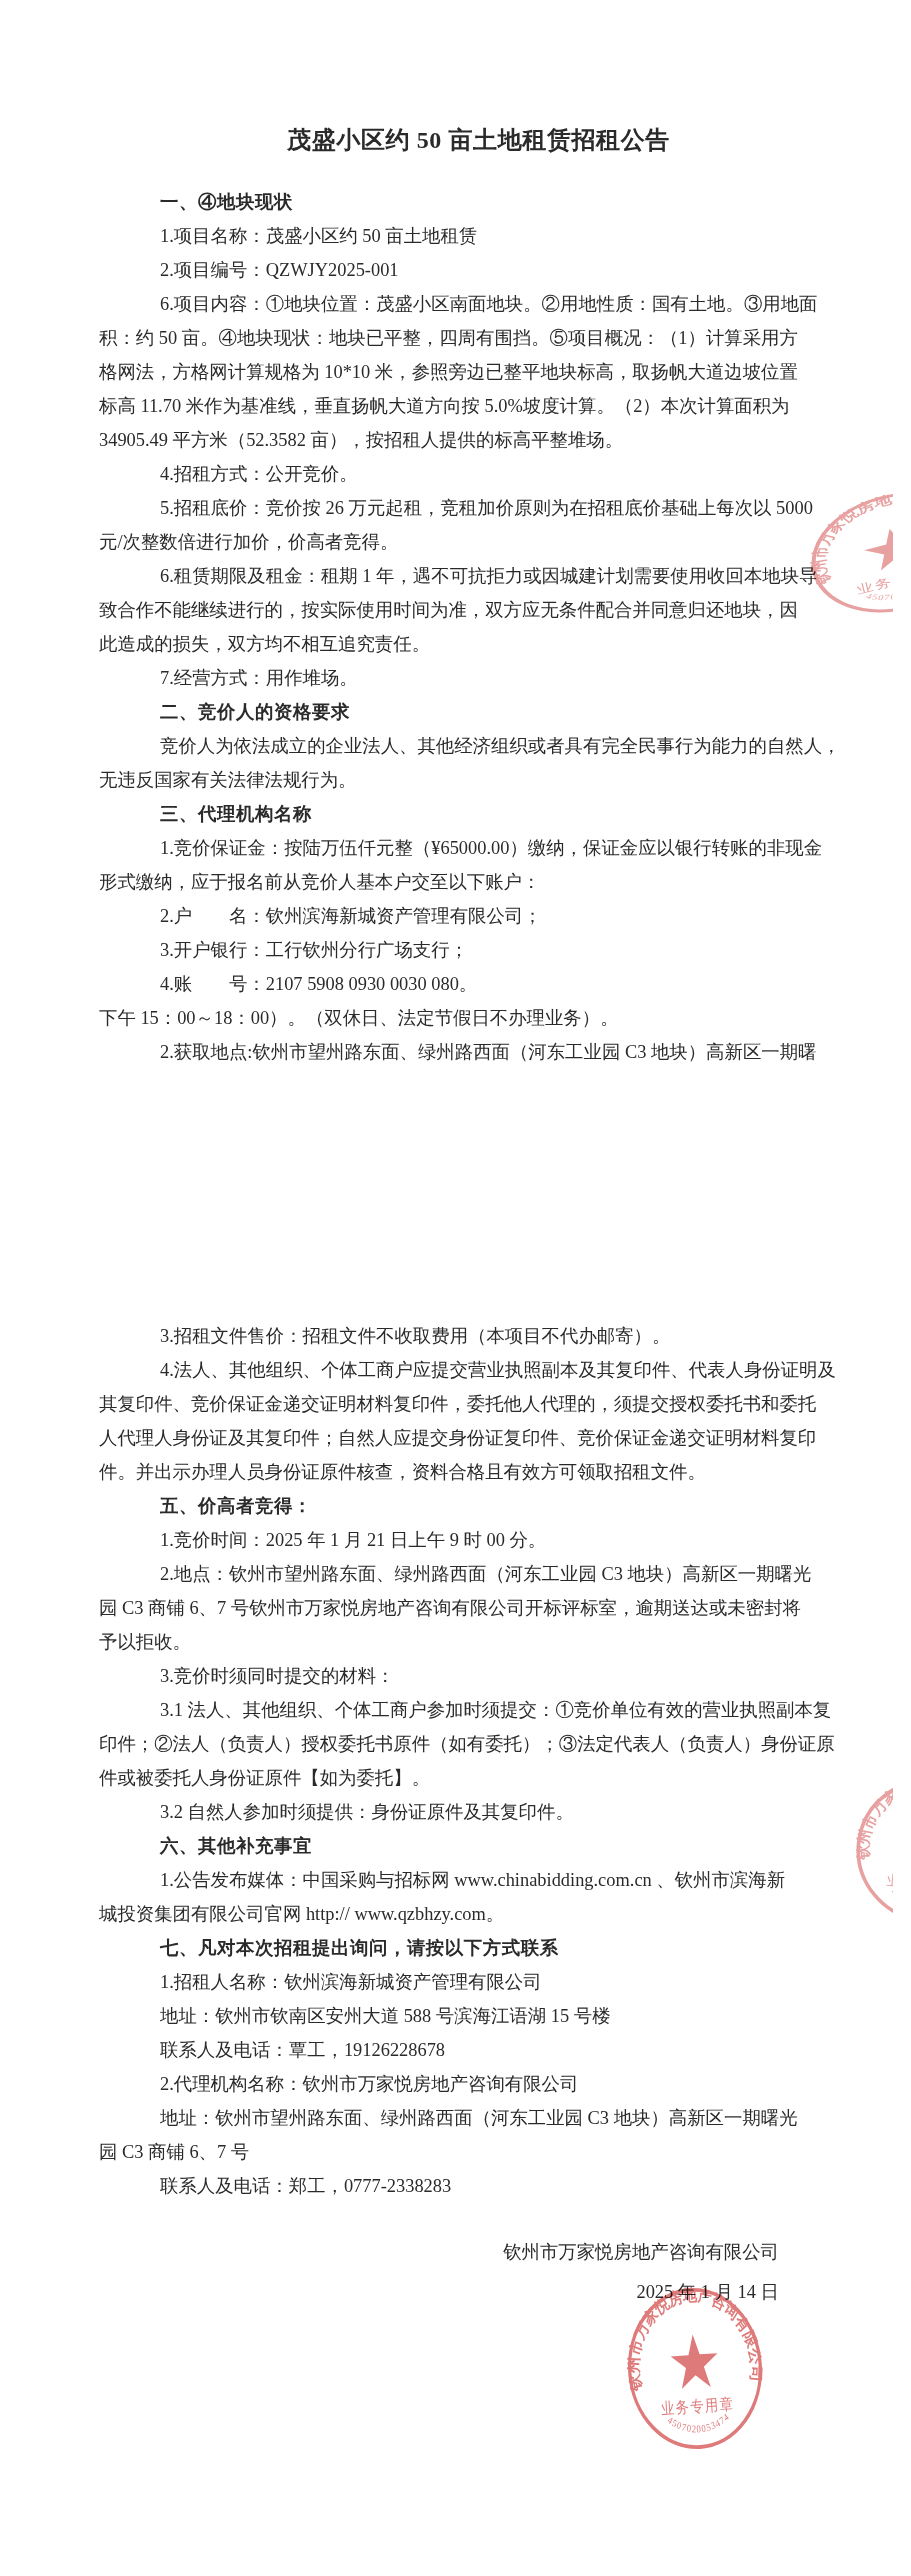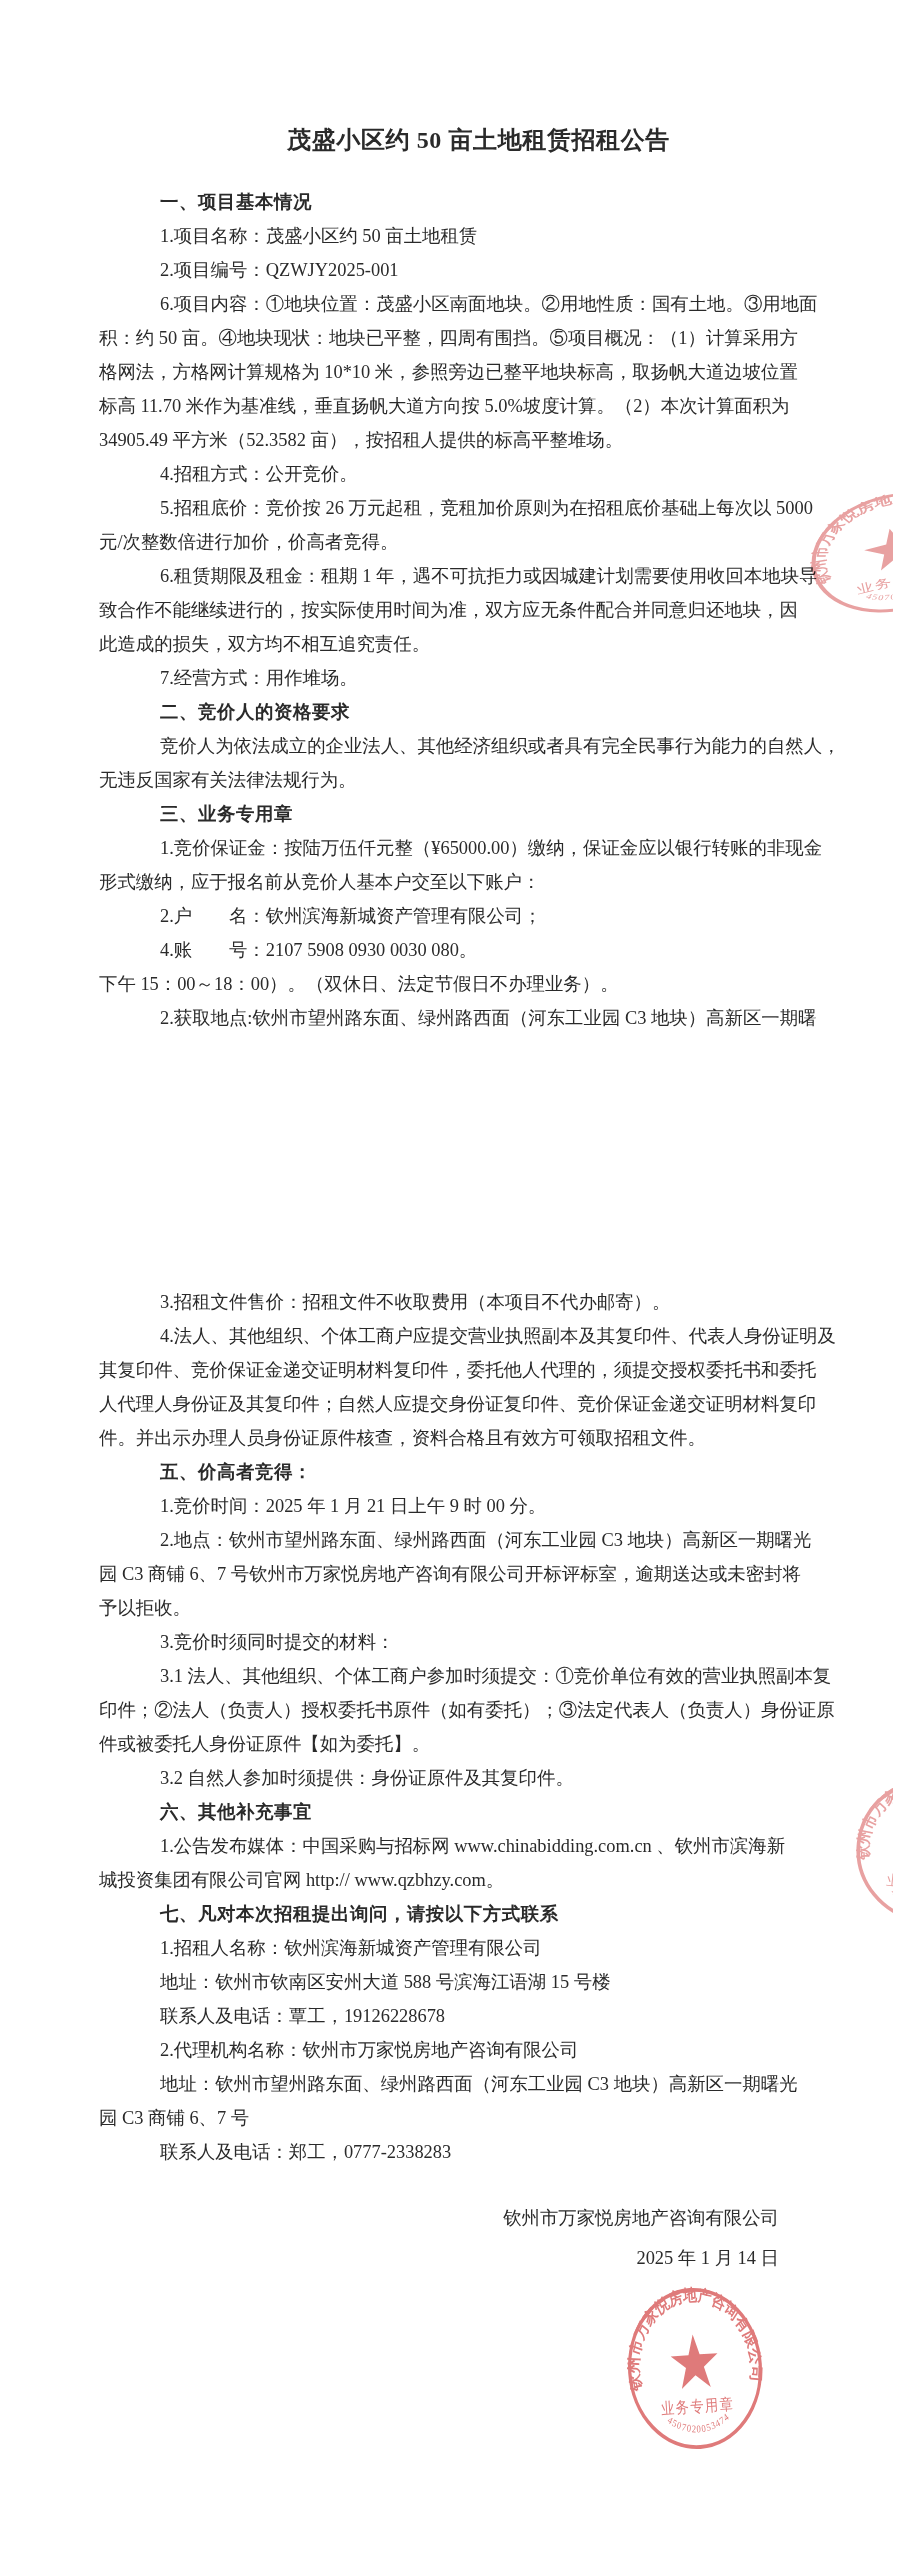--- a/index.html
+++ b/index.html
@@ -59,42 +59,43 @@
   #stamp-bottom{left:606px;top:2279px;width:142px;height:171px;transform:rotate(-4deg);}
 </style>
 </head>
 <body>
 
 <div class="page">
 
   <div class="doc-title">茂盛小区约 50 亩土地租赁招租公告</div>
 
   <div class="doc-body">
-      <div class="line indent heading">一、项目基本情况</div>
+      <div class="line indent heading">一、④地块现状</div>
       <div class="line indent">1.项目名称：茂盛小区约 50 亩土地租赁</div>
       <div class="line indent">2.项目编号：QZWJY2025-001</div>
       <div class="line indent">6.项目内容：①地块位置：茂盛小区南面地块。②用地性质：国有土地。③用地面</div>
       <div class="line">积：约 50 亩。④地块现状：地块已平整，四周有围挡。⑤项目概况：（1）计算采用方</div>
       <div class="line">格网法，方格网计算规格为 10*10 米，参照旁边已整平地块标高，取扬帆大道边坡位置</div>
       <div class="line">标高 11.70 米作为基准线，垂直扬帆大道方向按 5.0%坡度计算。（2）本次计算面积为</div>
       <div class="line">34905.49 平方米（52.3582 亩），按招租人提供的标高平整堆场。</div>
       <div class="line indent">4.招租方式：公开竞价。</div>
       <div class="line indent">5.招租底价：竞价按 26 万元起租，竞租加价原则为在招租底价基础上每次以 5000</div>
       <div class="line">元/次整数倍进行加价，价高者竞得。</div>
       <div class="line indent">6.租赁期限及租金：租期 1 年，遇不可抗拒力或因城建计划需要使用收回本地块导</div>
       <div class="line">致合作不能继续进行的，按实际使用时间为准，双方应无条件配合并同意归还地块，因</div>
       <div class="line">此造成的损失，双方均不相互追究责任。</div>
       <div class="line indent">7.经营方式：用作堆场。</div>
       <div class="line indent heading">二、竞价人的资格要求</div>
       <div class="line indent">竞价人为依法成立的企业法人、其他经济组织或者具有完全民事行为能力的自然人，</div>
       <div class="line">无违反国家有关法律法规行为。</div>
-      <div class="line indent heading">三、业务专用章</div>
+      <div class="line indent heading">三、代理机构名称</div>
       <div class="line indent">1.竞价保证金：按陆万伍仟元整（¥65000.00）缴纳，保证金应以银行转账的非现金</div>
       <div class="line">形式缴纳，应于报名前从竞价人基本户交至以下账户：</div>
       <div class="line indent">2.户　　名：钦州滨海新城资产管理有限公司；</div>
+      <div class="line indent">3.开户银行：工行钦州分行广场支行；</div>
       <div class="line indent">4.账　　号：2107 5908 0930 0030 080。</div>
       <div class="line">下午 15：00～18：00）。（双休日、法定节假日不办理业务）。</div>
       <div class="line indent">2.获取地点:钦州市望州路东面、绿州路西面（河东工业园 C3 地块）高新区一期曙</div>
       <div class="line indent" style="margin-top: 250px;">3.招租文件售价：招租文件不收取费用（本项目不代办邮寄）。</div>
       <div class="line indent">4.法人、其他组织、个体工商户应提交营业执照副本及其复印件、代表人身份证明及</div>
       <div class="line">其复印件、竞价保证金递交证明材料复印件，委托他人代理的，须提交授权委托书和委托</div>
       <div class="line">人代理人身份证及其复印件；自然人应提交身份证复印件、竞价保证金递交证明材料复印</div>
       <div class="line">件。并出示办理人员身份证原件核查，资料合格且有效方可领取招租文件。</div>
       <div class="line indent heading">五、价高者竞得：</div>
       <div class="line indent">1.竞价时间：2025 年 1 月 21 日上午 9 时 00 分。</div>

